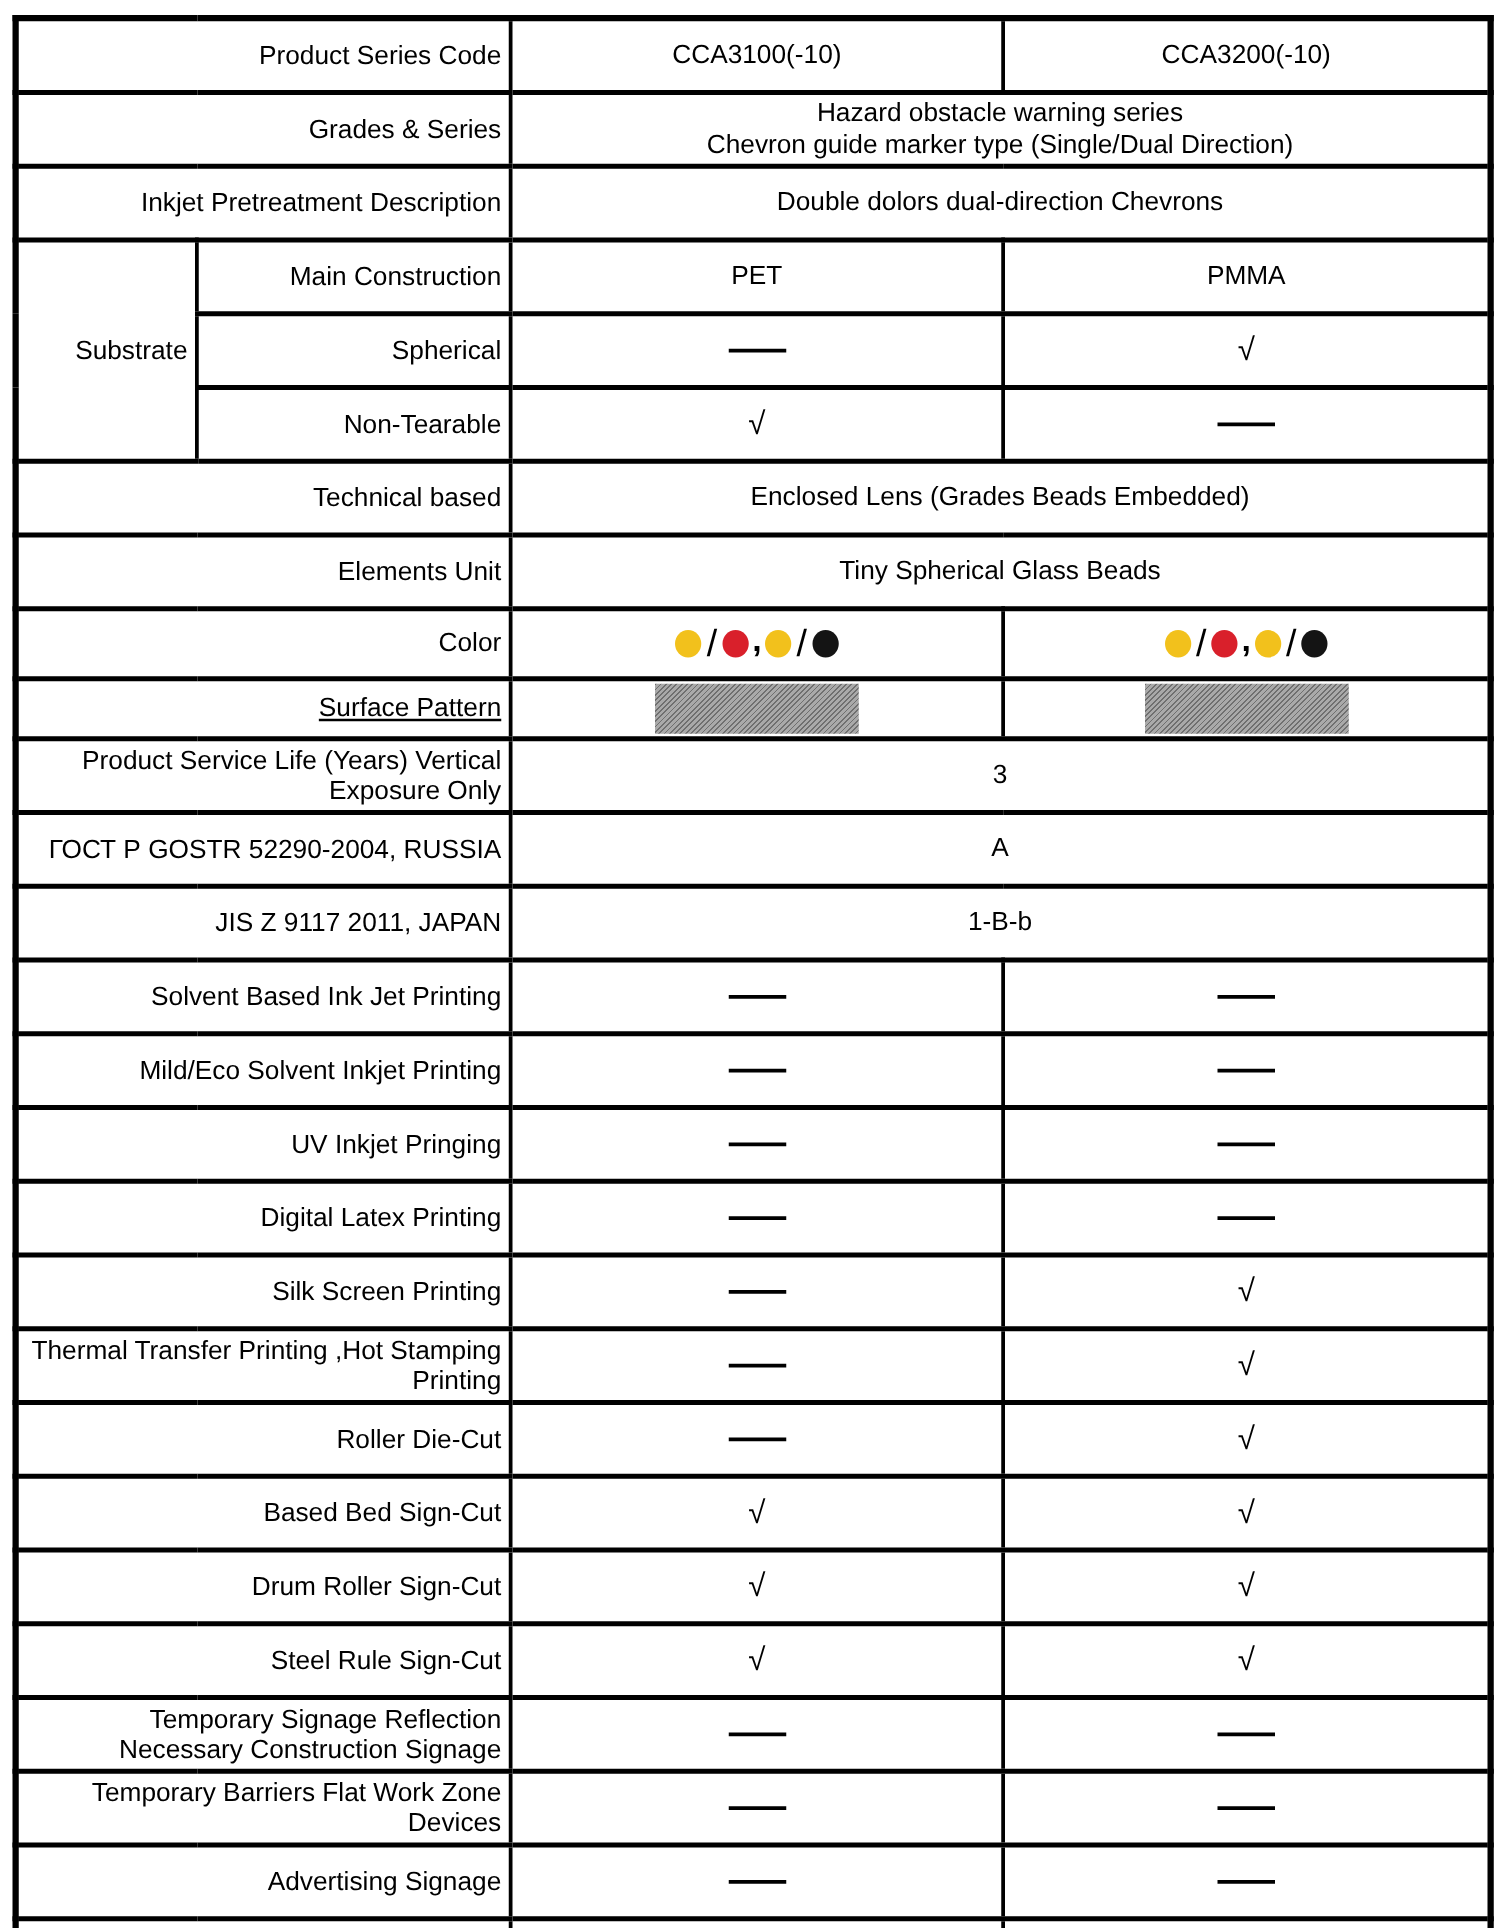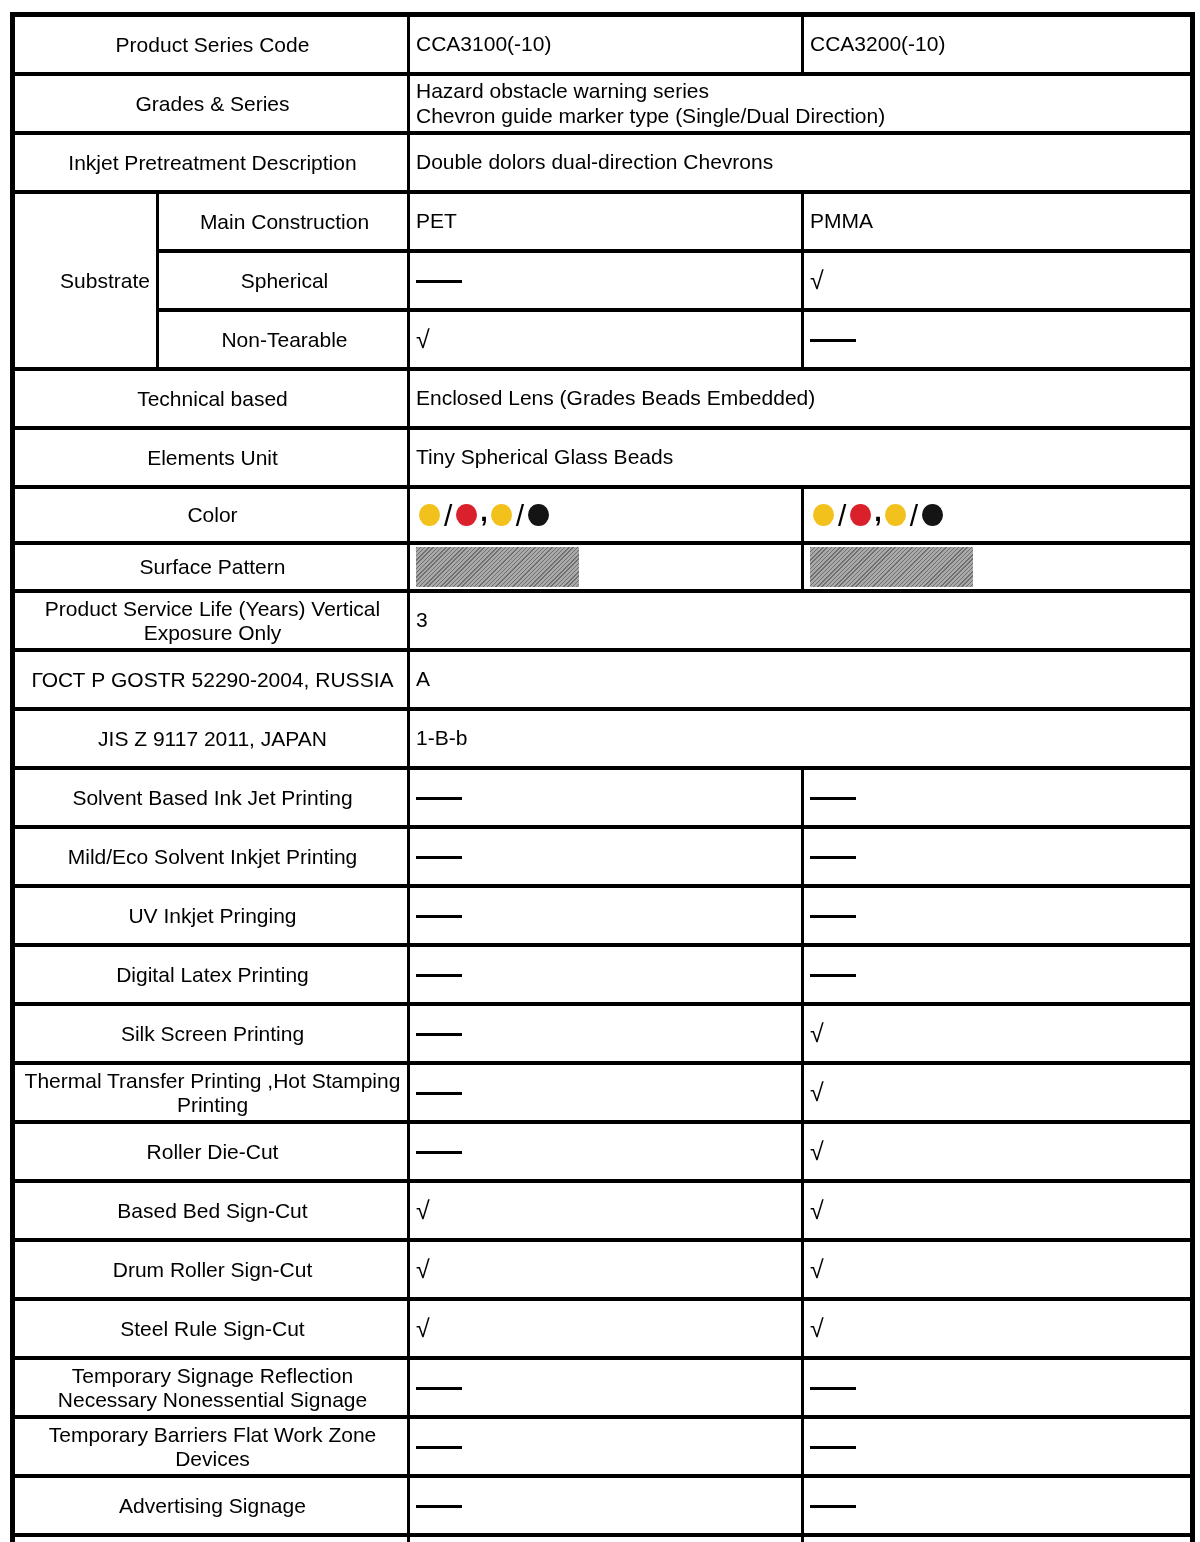--- a/index.html
+++ b/index.html
@@ -2,31 +2,31 @@
 <html><head>
 <meta charset="utf-8">
 <style>
   html, body { margin:0; padding:0; background:#ffffff; color:#000;
     font-family:"Liberation Sans","DejaVu Sans",sans-serif; }
   .page { width:1180px; padding:12px 10px 0 10px; }
   table.spec { border-collapse:collapse; table-layout:fixed; width:1180px;
     border:5px solid #000; border-bottom-width:9px; }
   td { border:3px solid #000; border-top-width:4px; border-bottom-width:4px;
     font-size:21px; height:51px; padding:2px 6px; vertical-align:middle; }
-  td.label { text-align:center; padding-left:9px; line-height:1.12; }
+  td.label { text-align:right; padding-left:9px; line-height:1.12; }
   td.group-label { text-align:right; padding-left:9px; }
-  td.val, td.spanval { text-align:left; line-height:1.18; }
+  td.val, td.spanval { text-align:center; line-height:1.18; }
   .check { font-size:25px; font-weight:400; }
   .dash { display:inline-block; width:46px; border-top:3px solid #000; vertical-align:middle; }
   .dot { display:inline-block; width:21px; height:22px; border-radius:50%;
     vertical-align:middle; margin:0 3px; }
   .sep-slash { font-size:30px; font-weight:400; vertical-align:middle; padding:0 1px; }
   .sep-comma { font-size:27px; font-weight:700; vertical-align:baseline; }
   .pattern-swatch { display:inline-block; width:163px; height:40px; vertical-align:middle; }
-  tr.row-pattern td { height:42px; padding-top:1px; padding-bottom:1px; }
+  tr.row-pattern td { height:42px; padding-top:1px; padding-bottom:1px;text-decoration:underline; }
   tr.row-color td { height:48px; }
 </style>
 </head>
 <body>
 
 <div class="page">
   <table class="spec">
     <colgroup>
       <col style="width:145px">
         <col style="width:251px">
@@ -137,21 +137,21 @@
           <td class="label" colspan="2"><span>Drum Roller Sign-Cut</span></td>
           <td class="val"><span class="check">√</span></td>
           <td class="val"><span class="check">√</span></td>
         </tr>
         <tr>
           <td class="label" colspan="2"><span>Steel Rule Sign-Cut</span></td>
           <td class="val"><span class="check">√</span></td>
           <td class="val"><span class="check">√</span></td>
         </tr>
         <tr>
-          <td class="label" colspan="2"><span>Temporary Signage Reflection Necessary Nonessential Signage</span></td>
+          <td class="label" colspan="2"><span>Temporary Signage Reflection Necessary Construction Signage</span></td>
           <td class="val"><span class="dash"></span></td>
           <td class="val"><span class="dash"></span></td>
         </tr>
         <tr>
           <td class="label" colspan="2"><span>Temporary Barriers Flat Work Zone Devices</span></td>
           <td class="val"><span class="dash"></span></td>
           <td class="val"><span class="dash"></span></td>
         </tr>
         <tr>
           <td class="label" colspan="2"><span>Advertising Signage</span></td>

